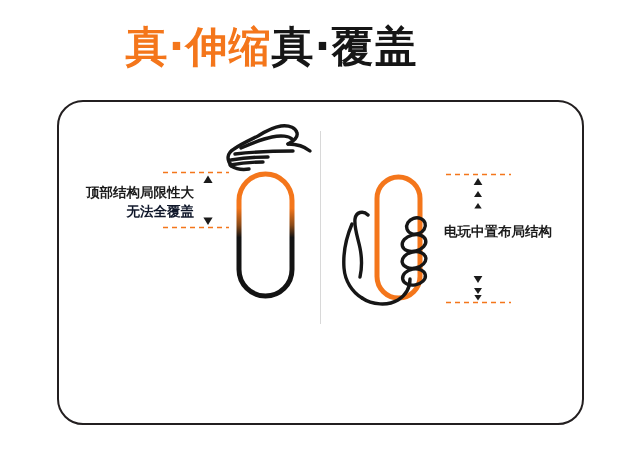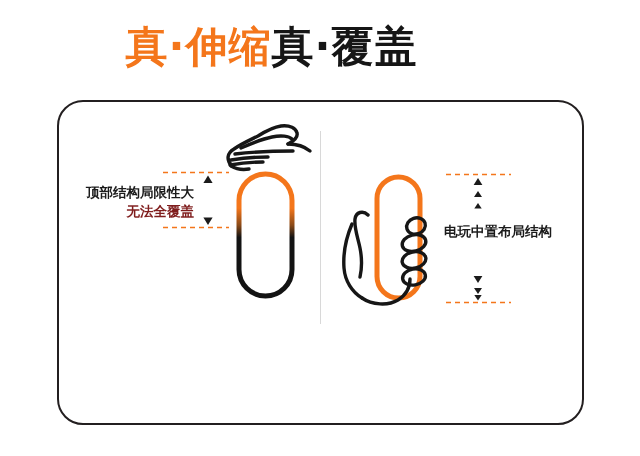--- a/index.html
+++ b/index.html
@@ -71,21 +71,21 @@
     line-height: 1.38;
   }
   .callout .line1 {
     font-size: 13.5px;
     font-weight: bold;
     color: #1b1b1b;
   }
   .callout .line2 {
     font-size: 13.5px;
     font-weight: bold;
-    color: #7f1d1d;
+    color: #0f172a;
   }
   #callout-left  { left: 86px;  top: 183px; text-align: right; }
   #callout-left .line2 { text-align: right; }
   #callout-right { left: 444px; top: 222px; text-align: center; }
 </style>
 </head>
 <body>
 
 <div class="title">
   <span class="orange">真·伸缩</span><span class="dark">真·覆盖</span>

